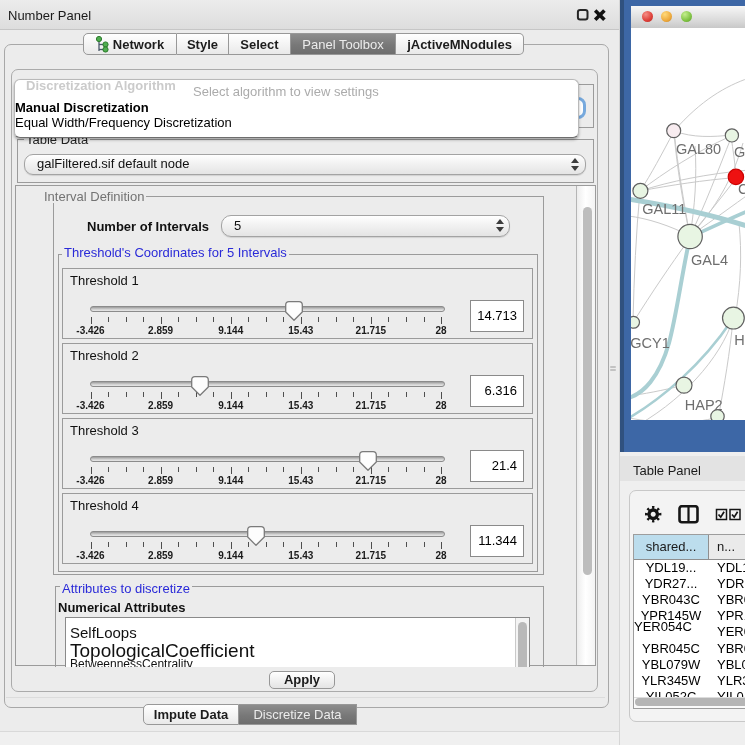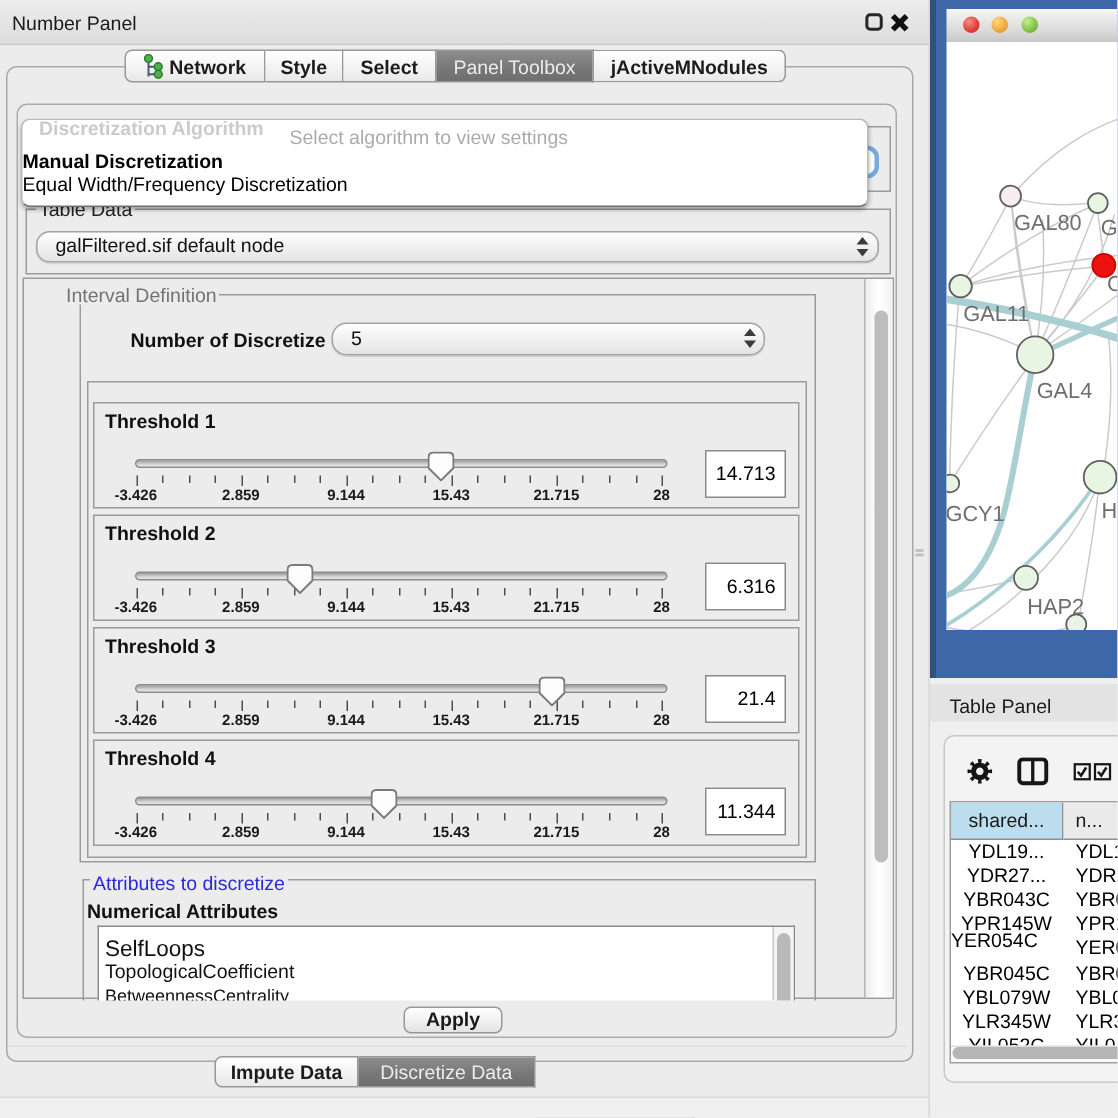--- a/index.html
+++ b/index.html
@@ -9,21 +9,21 @@
 .grptitle{position:absolute;background:#ececec;padding:0 2px;font-size:13px;line-height:13px;}
 .cb{position:absolute;border:1px solid #a3a3a3;border-radius:9px;background:linear-gradient(#ffffff,#f2f2f2 45%,#e4e4e4);box-shadow:0 1px 1px rgba(0,0,0,0.12);}
 .cbtext{position:absolute;font-size:13px;color:#111;}
 .arrows{position:absolute;width:8px;}
 .arrows .up{width:0;height:0;border-left:4px solid transparent;border-right:4px solid transparent;border-bottom:5px solid #3c3c3c;margin-bottom:3px;}
 .arrows .dn{width:0;height:0;border-left:4px solid transparent;border-right:4px solid transparent;border-top:5px solid #3c3c3c;}
 .tick{position:absolute;width:1px;background:#4e4e4e;}
 .tlab{position:absolute;font-size:10px;font-weight:600;color:#1a1a1a;transform:translateX(-50%);}
 .vbox{position:absolute;left:407px;width:46px;height:30px;background:#fff;border:1px solid #8a8a8a;font-size:13px;color:#000;text-align:right;line-height:30px;padding-right:6px;box-sizing:content-box;}
 .thpanel{position:absolute;left:62px;width:469px;height:69px;border:1px solid #9b9b9b;}
-.thtitle{position:absolute;left:7px;top:4px;font-size:13px;font-weight:bold;color:#111;}
+.thtitle{position:absolute;left:7px;top:4px;font-size:13px;font-weight:normal;color:#111;}
 .track{position:absolute;left:27px;width:353px;height:4px;border:1px solid #8b8b8b;border-radius:3px;background:linear-gradient(#9a9a9a,#cfcfcf 55%,#e8e8e8);}
 .tab{position:absolute;top:0;height:100%;display:flex;align-items:center;justify-content:center;font-size:13px;font-weight:600;color:#1c1c1c;background:linear-gradient(#ffffff,#f4f4f4 50%,#e9e9e9);border:1px solid #989898;box-sizing:border-box;}
 .tabsel{background:linear-gradient(#8d8d8d,#787878 55%,#6e6e6e);color:#ececec;font-weight:400;}
 </style>
 </head>
 <body>
 <div id="root">
 
   <div class="abs" style="left:0;top:0;width:619px;height:745px;background:#ececec;"></div>
 
@@ -71,29 +71,30 @@
     </div>
 
   <div class="abs" style="left:15px;top:185px;width:579px;height:479px;border:1px solid #9b9b9b;background:#ececec;overflow:hidden;">
     <div class="abs" style="left:560px;top:0;width:19px;height:479px;background:linear-gradient(90deg,#ededed,#ffffff 45%,#f2f2f2);border-left:1px solid #b5b5b5;"></div>
     <div class="abs" style="left:567px;top:21px;width:9px;height:368px;background:#bdbdbd;border-radius:5px;"></div>
   </div>
 
   <div class="grp" style="left:53px;top:196px;width:489px;height:377px;"></div>
   <div class="grptitle" style="left:42px;top:190px;color:#737373;">Interval Definition</div>
 
-  <div class="abs" style="left:87px;top:219px;font-size:13px;font-weight:bold;color:#111;">Number of Discretize</div>
+  <div class="abs" style="left:87px;top:219px;font-size:13px;font-weight:bold;color:#111;">Number of Intervals</div>
   <div class="cb" style="left:221px;top:215px;width:287px;height:20px;border-radius:10px;"></div>
   <div class="cbtext" style="left:234px;top:218px;">5</div>
   <div class="arrows" style="left:496px;top:219px;">
       <div class="up"></div>
       <div class="dn"></div>
     </div>
 
   <div class="grp" style="left:58px;top:254px;width:478px;height:316px;"></div>
+  <div class="grptitle" style="left:62px;top:246px;color:#2a2ad8;">Threshold's Coordinates for 5 Intervals</div>
 
   <div id="thresholds">
       <div class="thpanel" style="top:268px;">
         <div class="thtitle">Threshold 1</div>
         <div class="track" style="top:37px;"></div>
         <div class="tick" style="left:27.5px;top:48px;height:7px;"></div>
         <div class="tick" style="left:45.0px;top:48px;height:4.5px;"></div>
         <div class="tick" style="left:62.5px;top:48px;height:4.5px;"></div>
         <div class="tick" style="left:80.1px;top:48px;height:4.5px;"></div>
         <div class="tick" style="left:97.6px;top:48px;height:7px;"></div>
@@ -229,21 +230,21 @@
         </svg>
         <div class="vbox" style="top:31px;">11.344</div>
       </div>
     </div>
 
   <div class="grp" style="left:55px;top:586px;width:487px;height:80px;border-bottom:none;"></div>
   <div class="grptitle" style="left:60px;top:582px;color:#2a2ad8;">Attributes to discretize</div>
   <div class="abs" style="left:58px;top:600px;font-size:13px;font-weight:bold;color:#111;">Numerical Attributes</div>
   <div class="abs" style="left:65px;top:617px;width:463px;height:49px;background:#fff;border:1px solid #8a8a8a;border-bottom:none;overflow:hidden;">
     <div style="position:absolute;left:4px;top:6px;font-size:15px;color:#111;">SelfLoops</div>
-    <div style="position:absolute;left:4px;top:22px;font-size:13px;color:#111;">TopologicalCoefficient</div>
+    <div style="position:absolute;left:4px;top:22px;font-size:19px;color:#111;">TopologicalCoefficient</div>
     <div style="position:absolute;left:4px;top:39px;font-size:12px;color:#111;">BetweennessCentrality</div>
     <div style="position:absolute;left:449px;top:0;width:14px;height:49px;background:#f4f4f4;border-left:1px solid #c9c9c9;"></div>
     <div style="position:absolute;left:452px;top:4px;width:9px;height:60px;background:#b9b9b9;border-radius:5px;"></div>
   </div>
 
   <div class="abs" style="left:269px;top:671px;width:64px;height:16px;border:1px solid #979797;border-radius:5px;background:linear-gradient(#ffffff,#f1f1f1 50%,#e4e4e4);text-align:center;font-size:13px;font-weight:600;color:#1a1a1a;line-height:16px;">Apply</div>
 
   <div class="abs" style="left:143px;top:704px;width:322px;height:21px;">
     <div class="tab" style="left:0;width:96px;border-radius:5px 0 0 5px;">Impute Data</div>
     <div class="tab tabsel" style="left:96px;width:118px;border-left:none;">Discretize Data</div>

